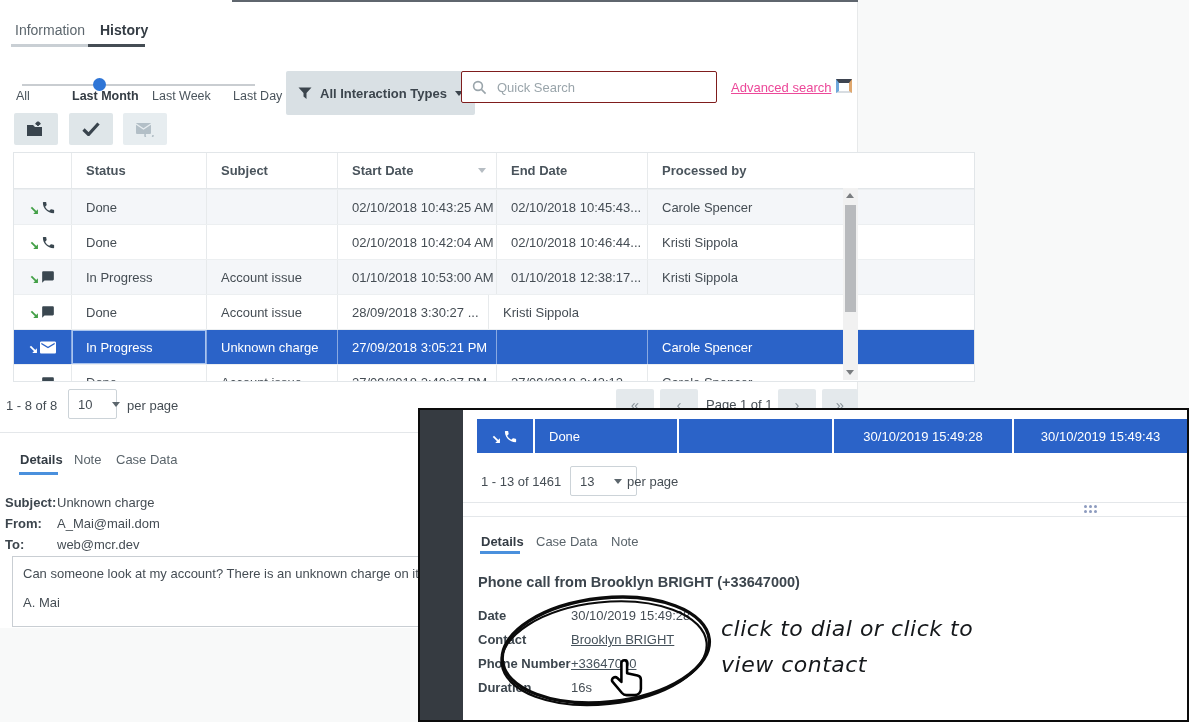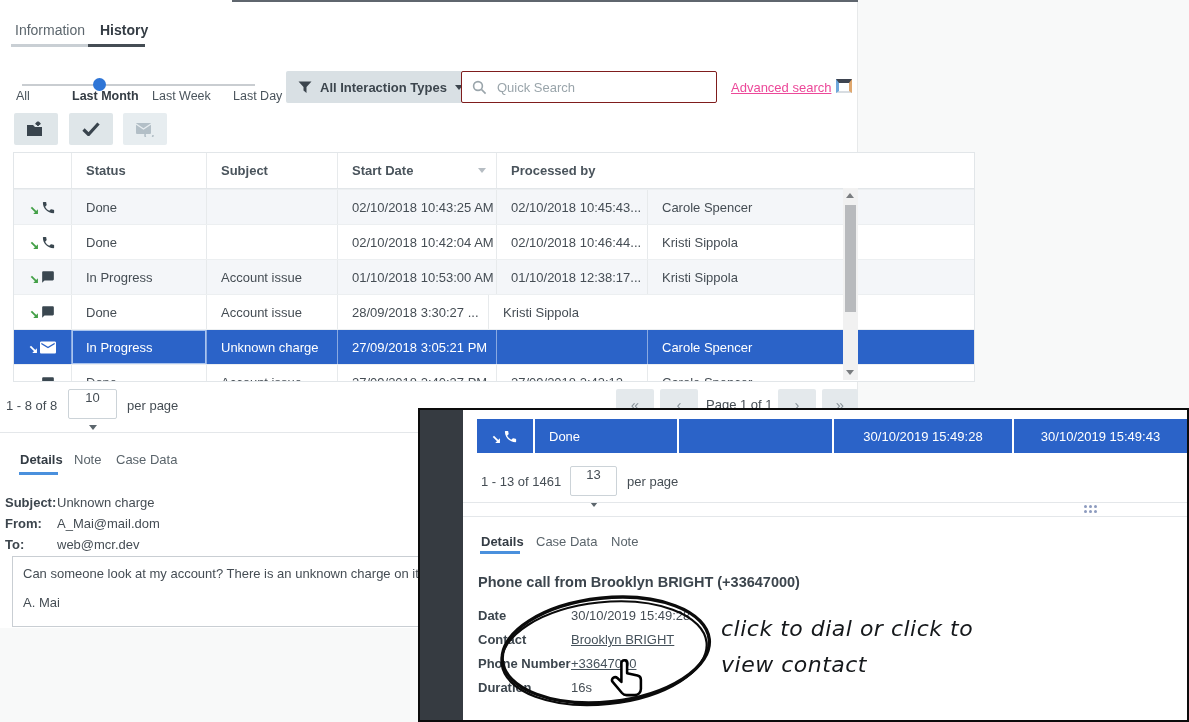--- a/index.html
+++ b/index.html
@@ -16,21 +16,21 @@
   .tab.active{color:#343c44;font-weight:bold;}
   .tabbar-gray{background:#c9cfd4;height:3px;}
   .tabbar-dark{background:#454d54;height:3px;}
 
   .slider-track{height:2px;background:#c9cdd1;}
   .slider-dot{width:13px;height:13px;border-radius:50%;background:#2e75d6;}
   .slider-label{font-size:12.5px;color:#4a545c;white-space:nowrap;}
   .slider-label.sel{font-weight:bold;color:#343c44;}
 
   .filter-btn{background:#d9e0e4;border-radius:2px;display:flex;align-items:center;gap:8px;
-              padding:0 12px;height:32px;font-weight:bold;color:#3c454d;cursor:pointer;}
+              padding:0 12px;height:44px;font-weight:bold;color:#3c454d;cursor:pointer;}
   .search-box{background:#fff;border:1px solid #7f1d1d;border-radius:2px;height:32px;
               display:flex;align-items:center;padding:0 10px;gap:8px;}
   .search-box input{border:none;outline:none;font:13px "Liberation Sans",sans-serif;color:#454d54;width:200px;background:transparent;}
   .search-box input::placeholder{color:#9aa5ab;}
   .adv-link{color:#ec4899;text-decoration:underline;font-size:13px;cursor:pointer;}
   .float-icon{width:16px;height:14px;background:#fff;border-top:4px solid #3e4450;
               border-left:3px solid #6fa8dc;border-right:3px solid #e0a86e;border-bottom:2px solid #d8dde2;}
 
   .tool-btn{width:44px;height:32px;background:#dfe6e9;border-radius:2px;display:flex;
             align-items:center;justify-content:center;cursor:pointer;}
@@ -58,21 +58,21 @@
   .sort-tri{width:0;height:0;border-left:4px solid transparent;border-right:4px solid transparent;
             border-top:5px solid #b6bdc3;margin-left:auto;margin-right:10px;}
 
   
   .sbar{left:843px;top:188px;width:15px;height:192px;background:#f1f1f1;}
   .sbar .thumb{position:absolute;left:2px;top:17px;width:11px;height:107px;background:#b8babd;}
   .tri-up{width:0;height:0;border-left:4px solid transparent;border-right:4px solid transparent;border-bottom:5px solid #7a7d80;position:absolute;left:3px;top:5px;}
   .tri-dn{width:0;height:0;border-left:4px solid transparent;border-right:4px solid transparent;border-top:5px solid #7a7d80;position:absolute;left:3px;bottom:5px;}
 
   .pgsel{border:1px solid #ccd3d8;border-radius:2px;background:#fff;height:30px;display:flex;
-         align-items:center;gap:20px;padding:0 9px;cursor:pointer;flex-direction:column;}
+         align-items:center;gap:20px;padding:0 9px;cursor:pointer;}
   .chev{width:0;height:0;border-left:4px solid transparent;border-right:4px solid transparent;border-top:5px solid #5c666d;}
   .pager-btn{width:38px;height:31px;background:#e4e9ec;border-radius:2px;color:#8a949b;
              display:flex;align-items:center;justify-content:center;font-size:15px;cursor:pointer;}
 
   .divider{height:1px;background:#e4e7ea;}
 
   .dtab{font-size:13px;color:#5a646b;cursor:pointer;}
   .dtab.active{color:#343c44;font-weight:bold;}
   .blue-underline{height:3px;background:#4a90dd;}
 
@@ -157,20 +157,21 @@
 
     <div class="abs tbl">
       <div class="trow thead">
         <div class="cell c0"></div>
         <div class="cell c1">Status</div>
         <div class="cell c2">Subject</div>
         <div class="cell c3">
             <span>Start Date</span>
             <span class="sort-tri"></span>
           </div>
+        <div class="cell c4">End Date</div>
         <div class="cell c5">Processed by</div>
       </div>
 
       <div class="trow alt">
         <div class="cell c0">
             <span class="ric">
           <svg width="9" height="9" viewBox="0 0 10 10">
                 <path d="M1.5 1.5L6.6 6.6" stroke="#43a047" stroke-width="2"></path>
                 <path d="M8.8 8.8H3.6L8.8 3.6z" fill="#43a047"></path>
               </svg>
@@ -338,21 +339,21 @@
               </svg>
             </span>
           </div>
         <div class="bcell b1">Done</div>
         <div class="bcell b2"></div>
         <div class="bcell b3">30/10/2019 15:49:28</div>
         <div class="bcell b4">30/10/2019 15:49:43</div>
       </div>
 
       <span class="abs" style="left:18px;top:64px;">1 - 13 of 1461</span>
-      <div class="abs pgsel" style="left:107px;top:56px;width:47px;">
+      <div class="abs pgsel" style="left:107px;top:56px;width:67px;">
         <span>13</span>
         <span class="chev"></span>
       </div>
       <span class="abs" style="left:164px;top:64px;">per page</span>
 
       <div class="abs divider" style="left:0;top:92px;width:724px;"></div>
       <div class="abs grip" style="left:621px;top:95px;">
           <i></i>
           <i></i>
           <i></i>

